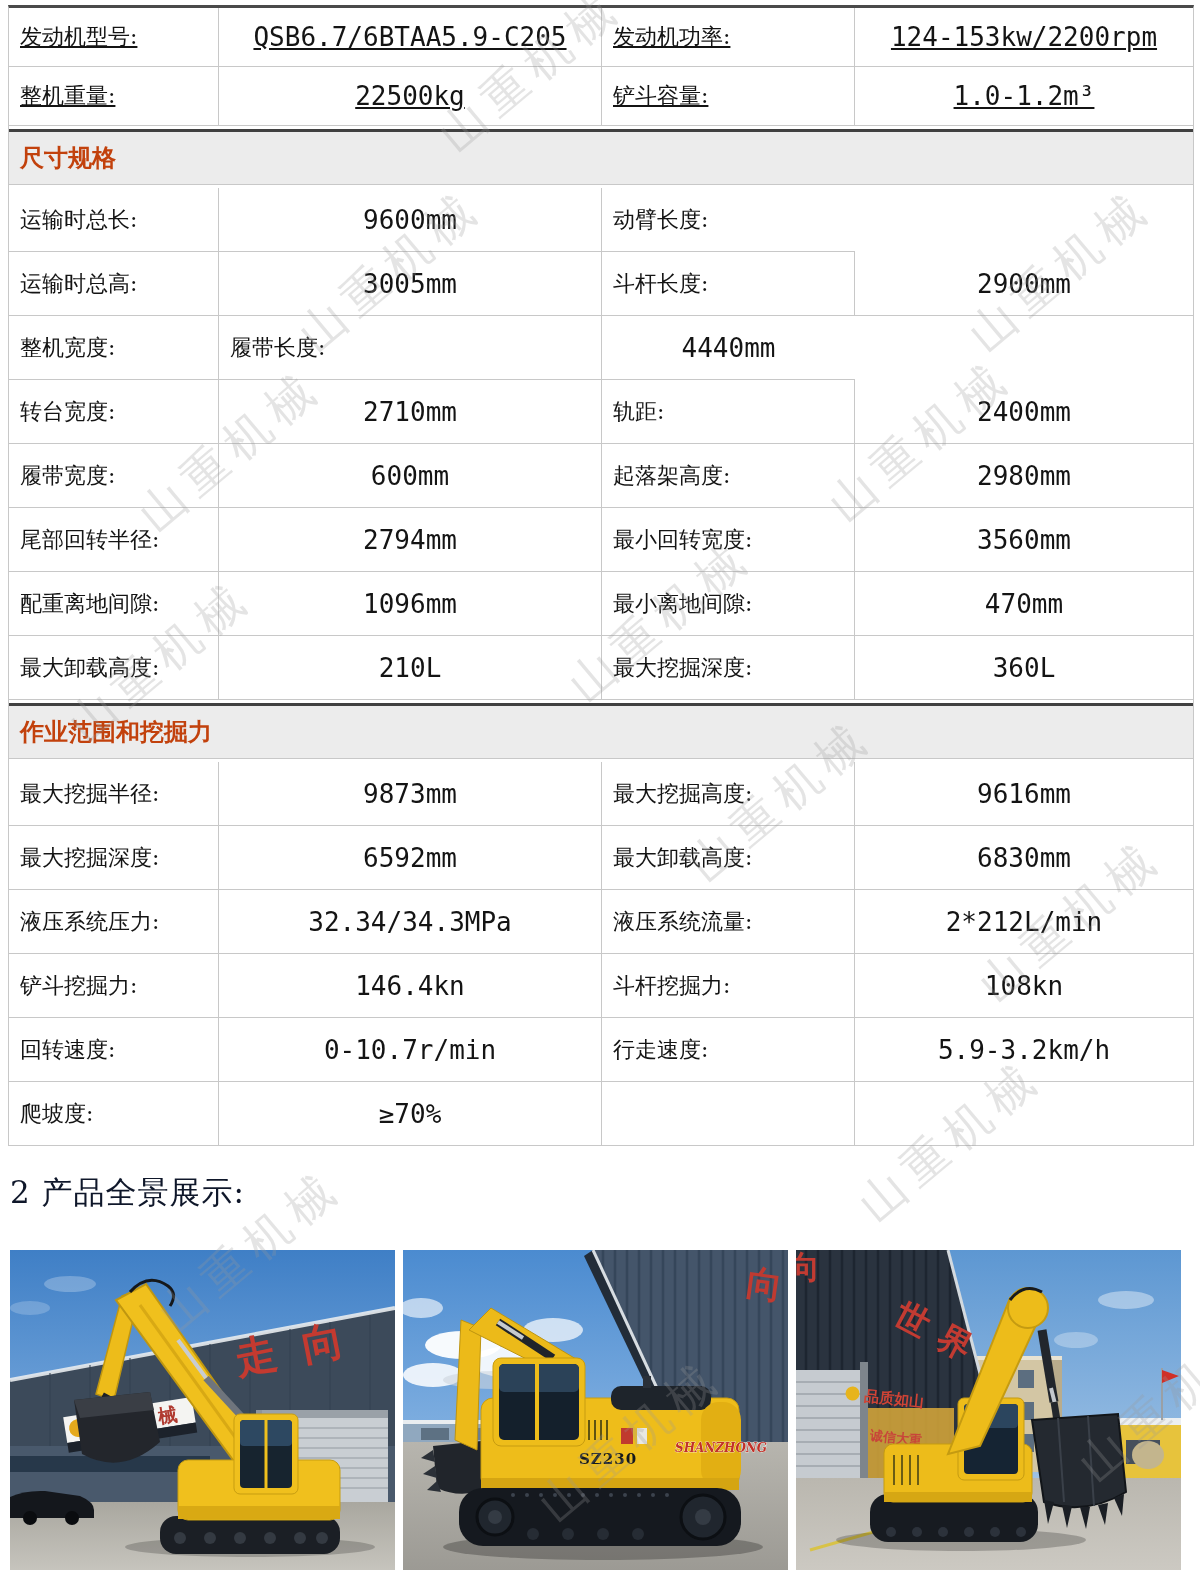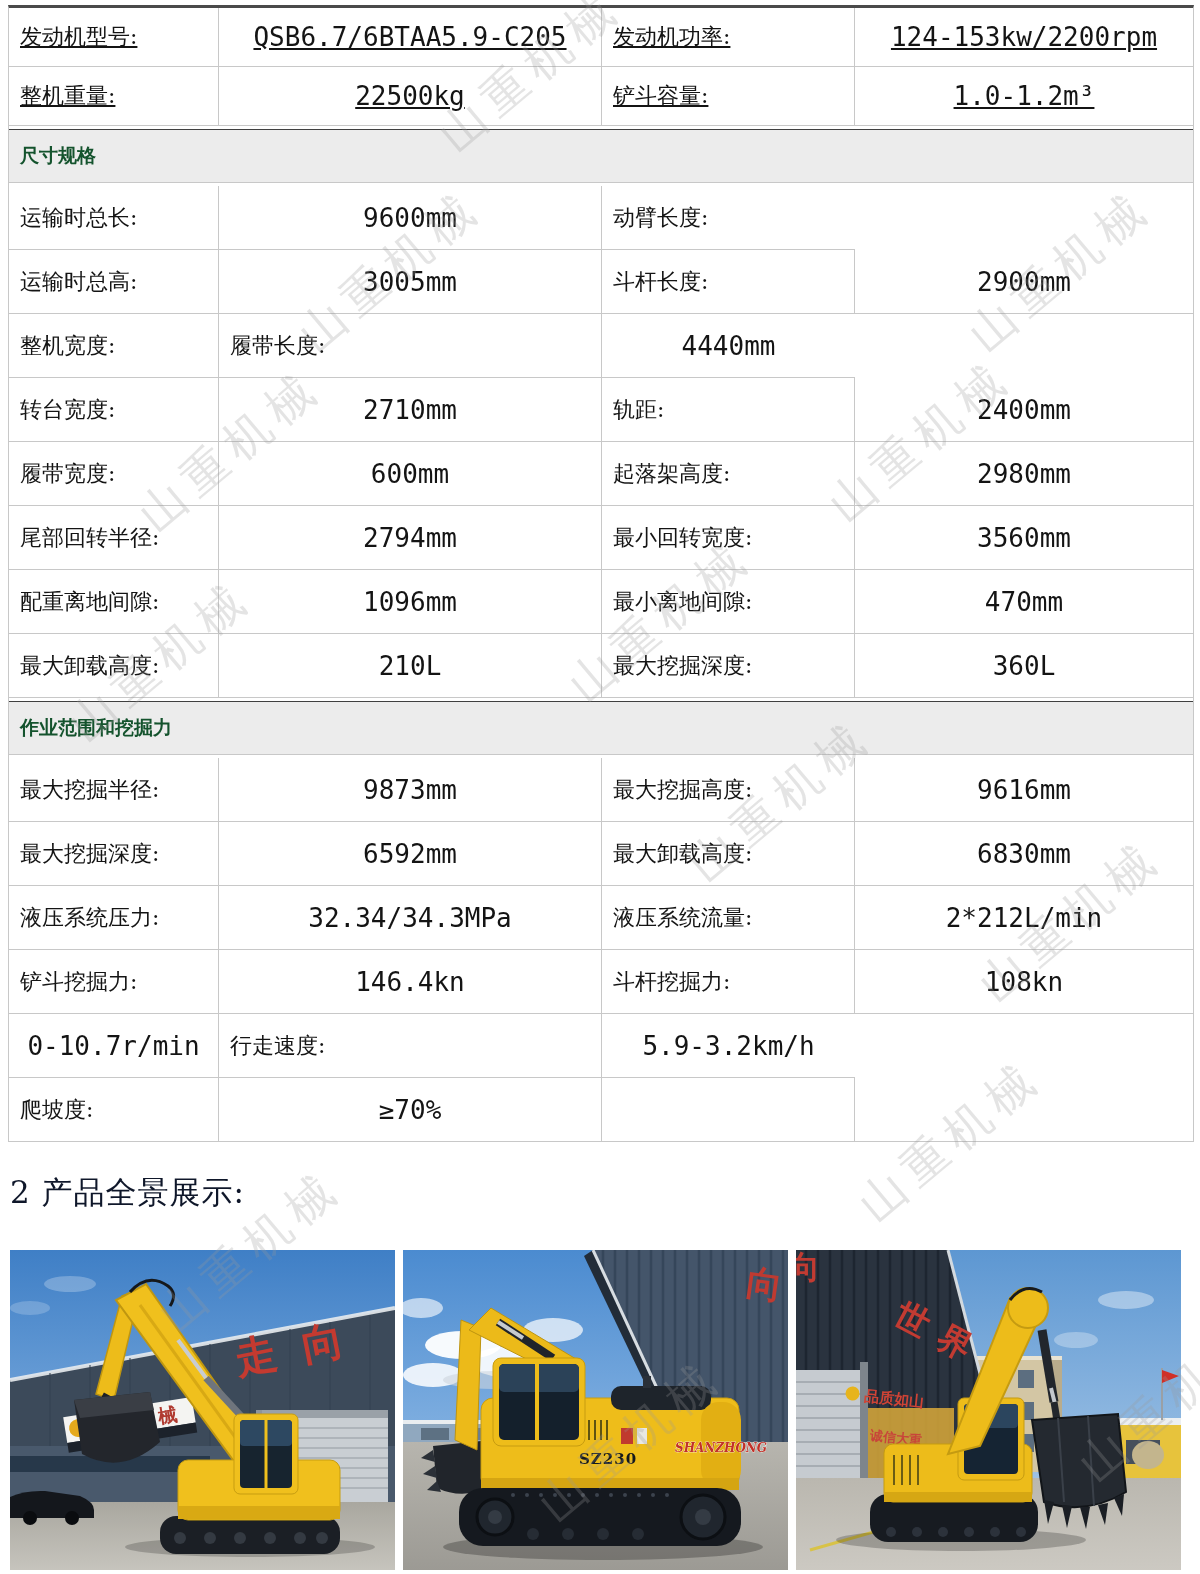--- a/index.html
+++ b/index.html
@@ -11,23 +11,23 @@
               border-top:3px solid #4a4a4a;background:#fff;}
   .row{display:grid;grid-template-columns:210px 383px 253px 338px;}
   .cell{height:63px;display:flex;align-items:center;
         border-right:1px solid #c8c8c8;border-bottom:1px solid #c8c8c8;
         font-size:22px;color:#141414;overflow:hidden;}
   .row.first-sec .cell{height:58px;text-decoration:underline;}
   .cell.label{padding-left:11px;font-family:"DejaVu Serif",serif;}
   .cell.value{justify-content:center;font-family:"DejaVu Sans Mono","Liberation Mono",monospace;font-size:26px;}
   .cell:last-child{border-right:none;}
   .sec-header{margin:3px 0;background:#ececec;height:52px;
-              border-top:1px solid #404040;border-bottom:1px solid #c8c8c8;
+              border-top:3px solid #404040;border-bottom:1px solid #c8c8c8;
               display:flex;align-items:center;padding-left:11px;
-              font-family:"Liberation Sans",sans-serif;font-weight:bold;font-size:19px;color:#14532d;}
+              font-family:"Liberation Sans",sans-serif;font-weight:bold;font-size:24px;color:#c2410c;}
   
   .gallery-heading{position:absolute;left:10px;top:1172px;font-size:31px;color:#0f172a;
                    font-family:"DejaVu Serif",serif;letter-spacing:1px;}
   .photo-row{position:absolute;left:10px;top:1250px;display:flex;gap:8px;}
   .photo-row figure{margin:0;width:385px;height:320px;overflow:hidden;}
   .photo-row svg{display:block;}
   svg text{font-family:"DejaVu Serif",serif;}
   
   .wm-layer{position:absolute;inset:0;pointer-events:none;z-index:9;}
   .wm{position:absolute;white-space:nowrap;transform:rotate(-40deg);
@@ -118,20 +118,21 @@
         <div class="cell label">液压系统流量:</div>
         <div class="cell value">2*212L/min</div>
       </div>
       <div class="row">
         <div class="cell label">铲斗挖掘力:</div>
         <div class="cell value">146.4kn</div>
         <div class="cell label">斗杆挖掘力:</div>
         <div class="cell value">108kn</div>
       </div>
       <div class="row">
+        <div class="cell label">回转速度:</div>
         <div class="cell value">0-10.7r/min</div>
         <div class="cell label">行走速度:</div>
         <div class="cell value">5.9-3.2km/h</div>
       </div>
       <div class="row">
         <div class="cell label">爬坡度:</div>
         <div class="cell value">≥70%</div>
         <div class="cell label"></div>
         <div class="cell value"></div>
       </div>

